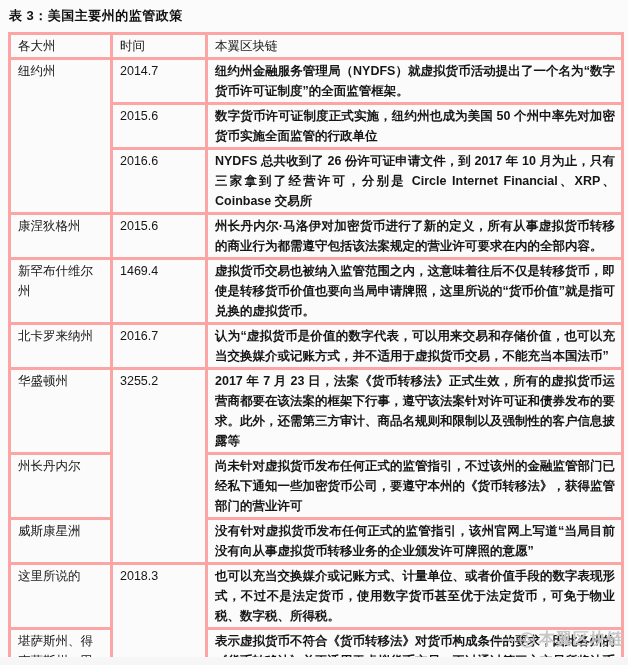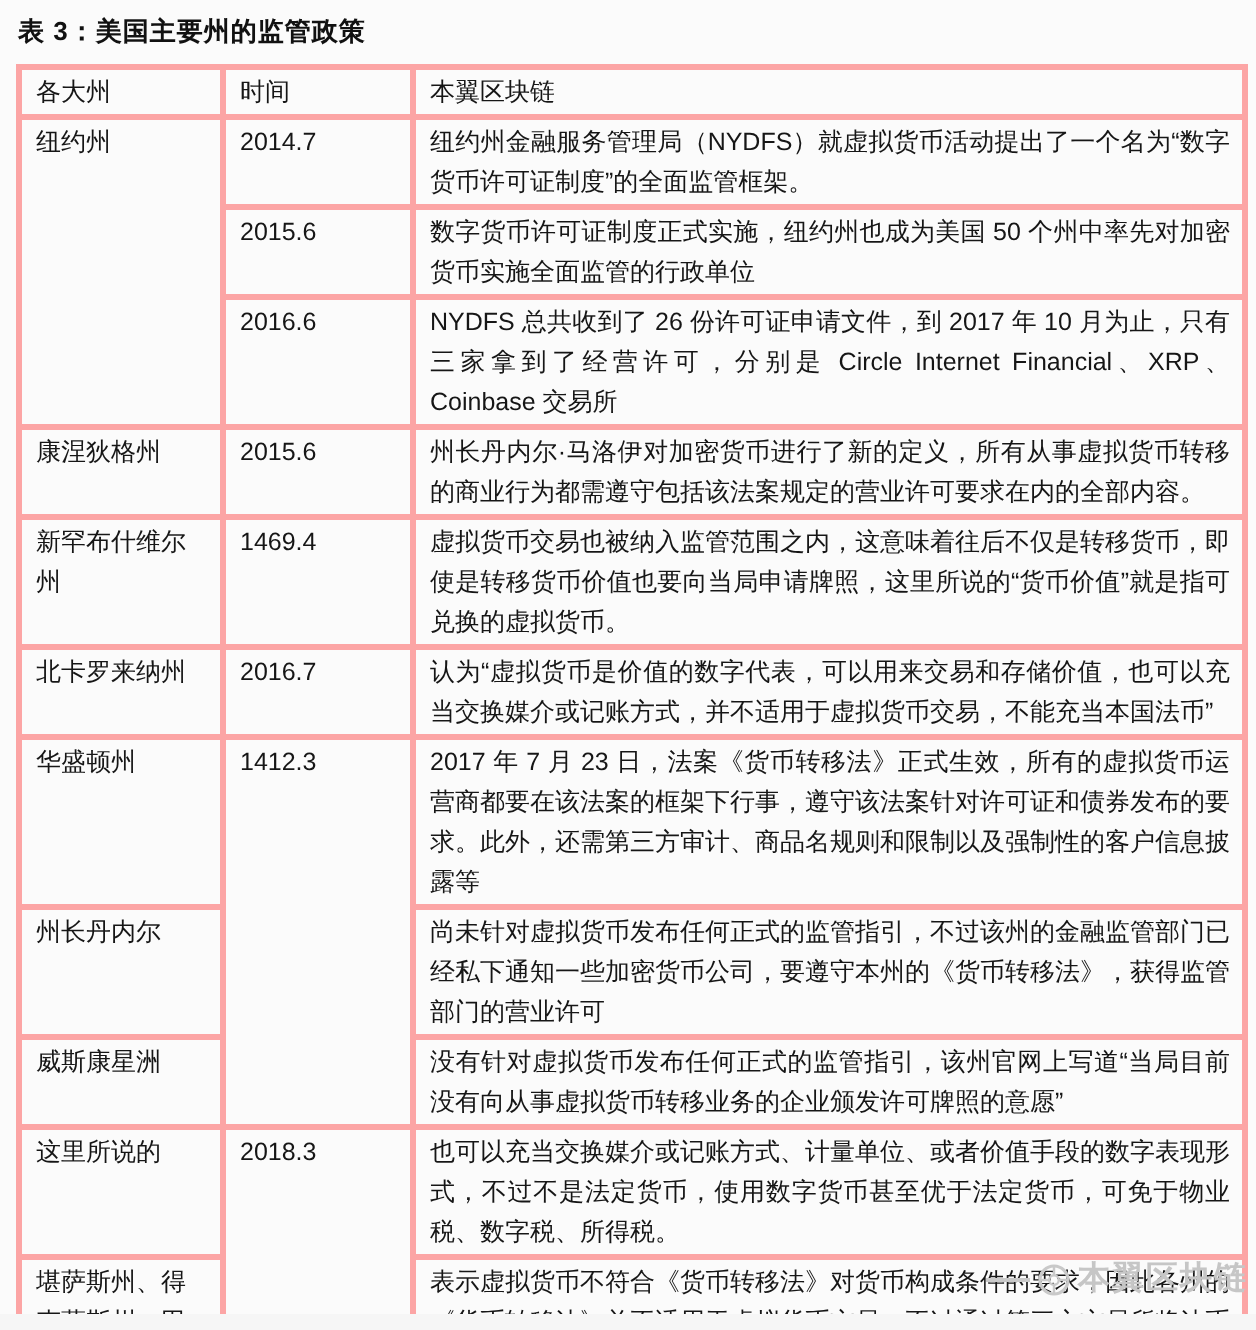--- a/index.html
+++ b/index.html
@@ -39,21 +39,21 @@
     vertical-align: top;
     text-align: left;
     font-weight: normal;
     word-break: break-word;
     box-sizing: border-box;
   }
   .reg-table th { height: 22px; }
   .col-state { width: 102px; }
   .col-time  { width: 95px;  }
   .col-policy{ width: 416px; }
-  .reg-table td.policy { text-align: justify; }
+  .reg-table td.policy { text-align: justify; font-weight: bold; }
   .watermark {
     position: absolute;
     right: 4px;
     top: 629px;
     display: flex;
     align-items: center;
     gap: 3px;
     color: #c6c6c6;
     font-size: 16px;
     font-weight: bold;
@@ -114,21 +114,21 @@
     </tr>
 
     <tr>
       <td>北卡罗来纳州</td>
       <td>2016.7</td>
       <td class="policy">认为“虚拟货币是价值的数字代表，可以用来交易和存储价值，也可以充当交换媒介或记账方式，并不适用于虚拟货币交易，不能充当本国法币”</td>
     </tr>
 
     <tr>
       <td>华盛顿州</td>
-      <td rowspan="3">1412.3</td>
+      <td rowspan="3">3255.2</td>
       <td class="policy">2017 年 7 月 23 日，法案《货币转移法》正式生效，所有的虚拟货币运营商都要在该法案的框架下行事，遵守该法案针对许可证和债券发布的要求。此外，还需第三方审计、商品名规则和限制以及强制性的客户信息披露等</td>
     </tr>
     <tr>
       <td>州长丹内尔</td>
       <td class="policy">尚未针对虚拟货币发布任何正式的监管指引，不过该州的金融监管部门已经私下通知一些加密货币公司，要遵守本州的《货币转移法》，获得监管部门的营业许可</td>
     </tr>
     <tr>
       <td>威斯康星洲</td>
       <td class="policy">没有针对虚拟货币发布任何正式的监管指引，该州官网上写道“当局目前没有向从事虚拟货币转移业务的企业颁发许可牌照的意愿”</td>
     </tr>

